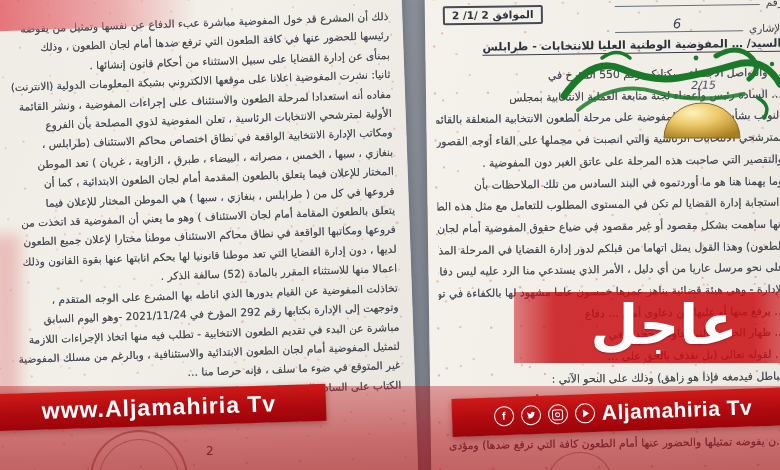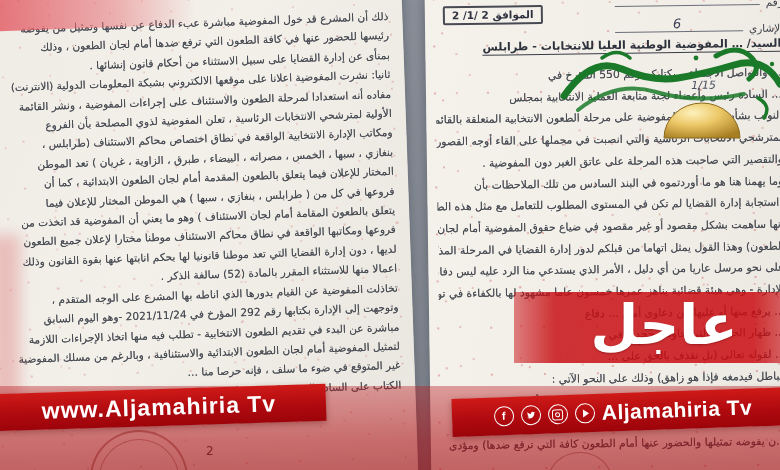--- a/index.html
+++ b/index.html
@@ -113,21 +113,21 @@
     </div>
     <div class="field-row row-ref">
       <span>الإشاري</span>
       <span class="field-line">
         <span class="ref-val">6</span>
       </span>
     </div>
     <div class="addressee">
       <span>السيد/ … المفوضية الوطنية العليا للانتخابات - طرابلس</span>
     </div>
-    <div class="hand-note">1/15</div>
+    <div class="hand-note">2/15</div>
     <div class="doc-lines">
         <div class="doc-line">… والتواصل الاجتماعي بكتابكم رقم 550 المؤرخ في</div>
         <div class="doc-line">… السادة رئيس وأعضاء لجنة متابعة العملية الانتخابية بمجلس</div>
         <div class="doc-line">النواب بشأن ملاحظات المفوضية على مرحلة الطعون الانتخابية المتعلقة بالقائمة الأولية</div>
         <div class="doc-line">لمترشحي الانتخابات الرئاسية والتي انصبت في مجملها على القاء أوجه القصور</div>
         <div class="doc-line">والتقصير التي صاحبت هذه المرحلة على عاتق الغير دون المفوضية .</div>
         <div class="doc-line">وما يهمنا هنا هو ما أوردتموه في البند السادس من تلك الملاحظات بأن</div>
         <div class="doc-line">(استجابة إدارة القضايا لم تكن في المستوى المطلوب للتعامل مع مثل هذه الطعون ، إذ</div>
         <div class="doc-line">أنها ساهمت بشكل مقصود أو غير مقصود في ضياع حقوق المفوضية أمام لجان</div>
         <div class="doc-line">الطعون) وهذا القول يمثل اتهاما من قبلكم لدور إدارة القضايا في المرحلة المذكورة جاء</div>

